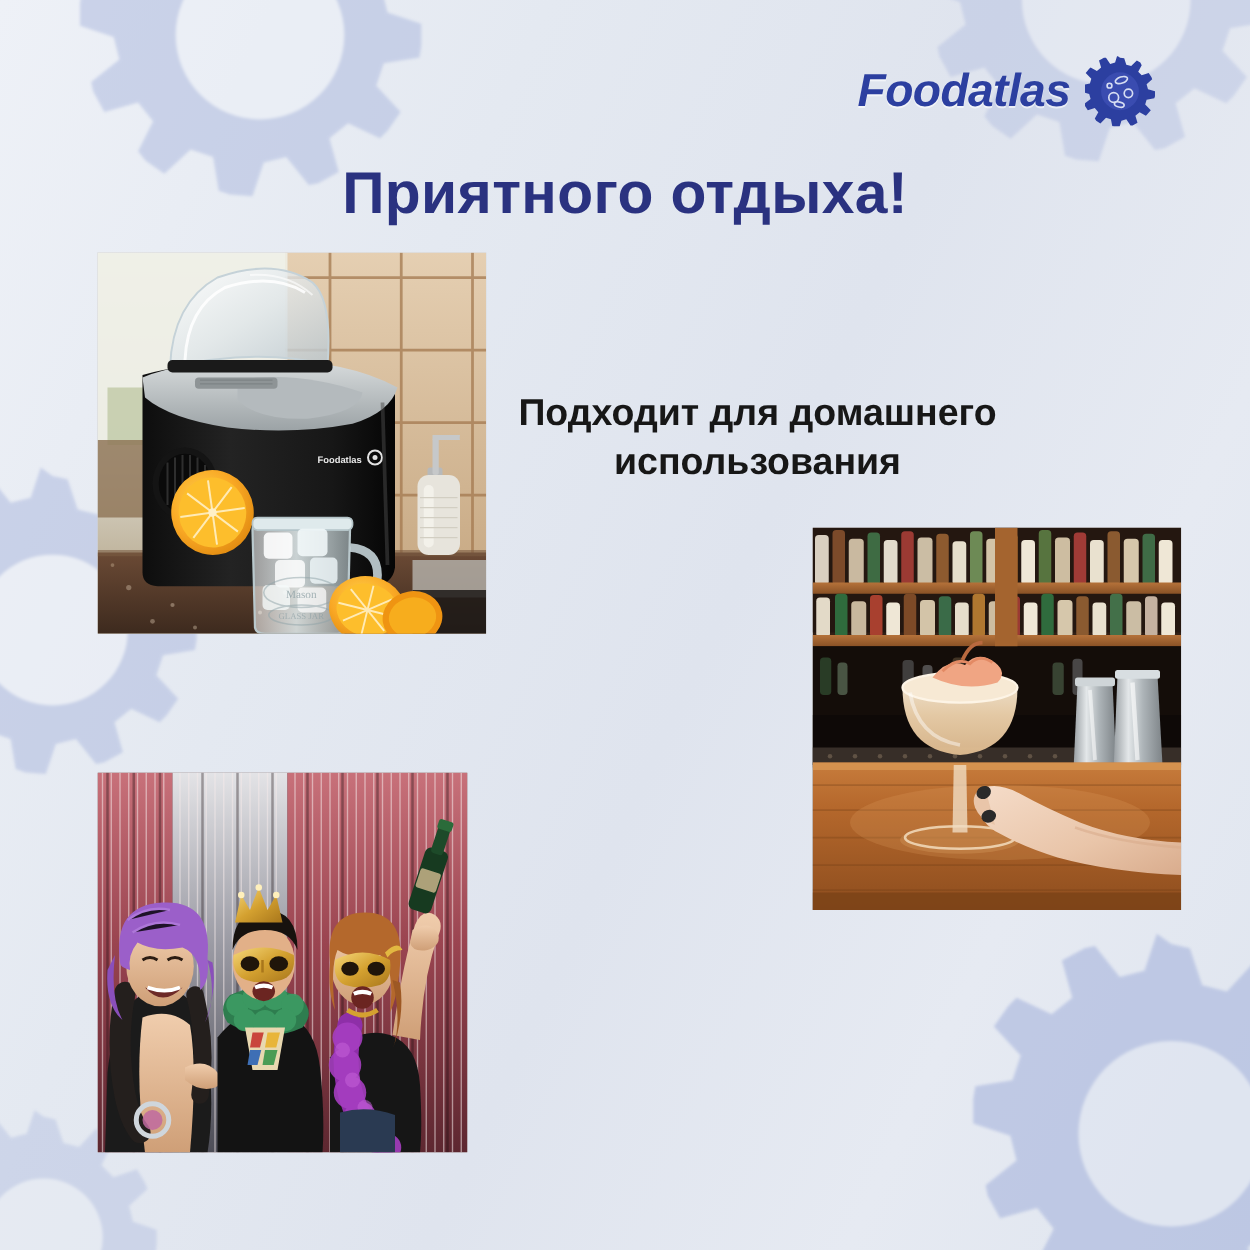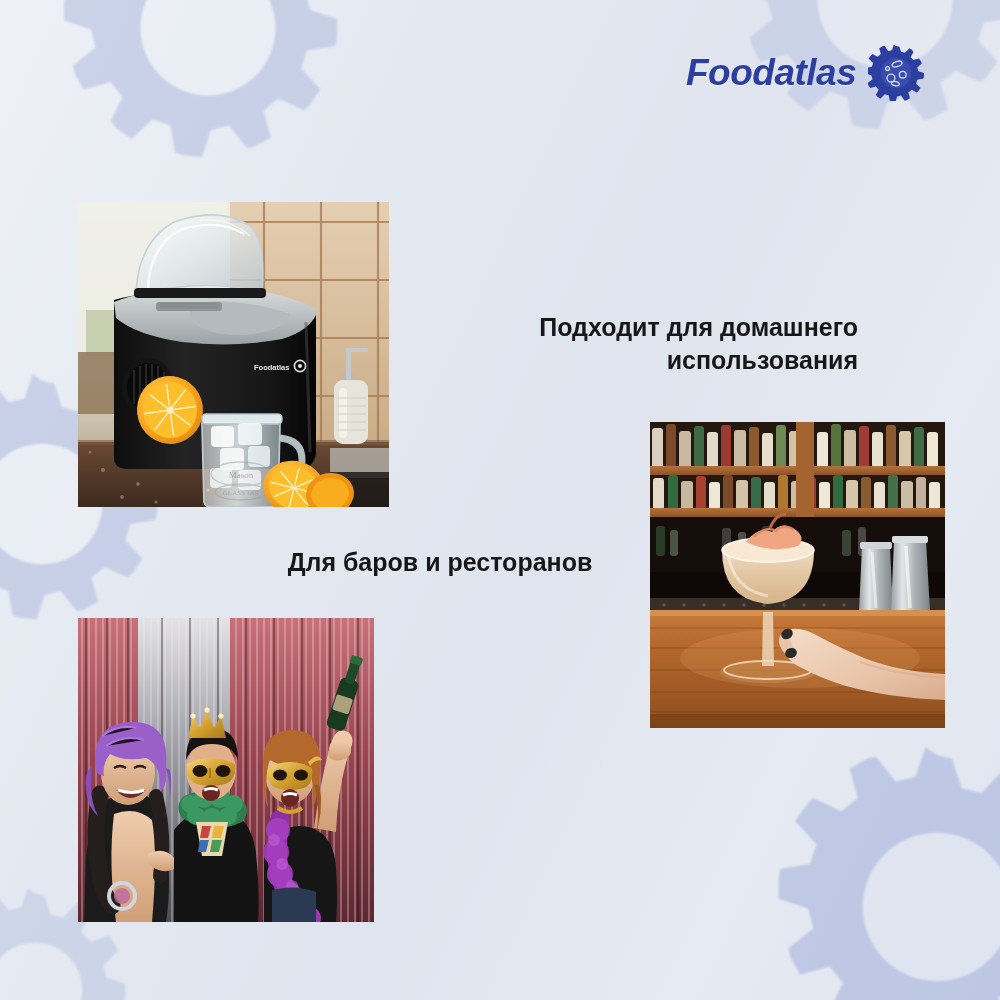--- a/index.html
+++ b/index.html
@@ -40,21 +40,21 @@
     position:absolute;left:0;top:126px;width:1000px;text-align:center;
     font-size:47px;font-weight:bold;color:#2a3280;
     letter-spacing:.3px;
   }
 
   
   .caption{
     position:absolute;color:#171717;font-weight:bold;text-align:center;
     line-height:1.3;
   }
-  #cap-home{left:438px;top:311px;width:420px;font-size:25px;text-align:right;}
+  #cap-home{left:396px;top:311px;width:420px;font-size:30px;}
   #cap-bar{left:215px;top:546px;width:450px;font-size:25px;}
   #cap-event{left:398px;top:798px;width:450px;font-size:25px;}
 
   
   .photo{position:absolute;overflow:hidden;background:#cfcfcf;}
   #photo-icemaker{left:78px;top:202px;width:311px;height:305px;}
   #photo-bar{left:650px;top:422px;width:295px;height:306px;}
   #photo-party{left:78px;top:618px;width:296px;height:304px;}
   .photo svg{display:block;width:100%;height:100%;}
 </style>
@@ -116,20 +116,21 @@
           <circle cx="41" cy="59" r="7"></circle>
           <circle cx="62" cy="53" r="6"></circle>
           <ellipse cx="52" cy="34" rx="9" ry="4.5" transform="rotate(-18 52 34)"></ellipse>
           <ellipse cx="49" cy="69" rx="7" ry="3.6" transform="rotate(12 49 69)"></ellipse>
           <circle cx="35" cy="42" r="3.4"></circle>
         </g>
       </svg>
     </span>
   </div>
 
+  <div class="headline">Приятного отдыха!</div>
 
   <div class="photo" id="photo-icemaker">
     <svg viewBox="0 0 311 305" preserveAspectRatio="xMidYMid slice">
       <defs>
         <linearGradient id="win" x1="0" y1="0" x2="0" y2="1">
           <stop offset="0%" stop-color="#f2efe6"></stop>
             <stop offset="55%" stop-color="#dcd8cc"></stop>
             <stop offset="100%" stop-color="#a99878"></stop>
         </linearGradient>
         <linearGradient id="tilewall" x1="0" y1="0" x2="0" y2="1">
@@ -462,21 +463,20 @@
         <path d="M295 252 Q250 250 214 236 Q186 224 168 214 Q150 204 138 208 Q126 214 132 226 Q138 240 152 246 Q170 256 196 264 Q240 276 295 278 Z" fill="url(#skin)"></path>
         <path d="M138 208 q-12 4 -8 16 q4 10 16 14" fill="#e9c5a9"></path>
         <ellipse cx="137" cy="212" rx="6" ry="5" transform="rotate(-30 137 212)" fill="#2a2a2a"></ellipse>
         <ellipse cx="141" cy="231" rx="6" ry="5" transform="rotate(-18 141 231)" fill="#2a2a2a"></ellipse>
         <path d="M210 240 q34 12 85 16" fill="none" stroke="#d8ab8c" stroke-width="2" opacity=".6"></path>
       </g>
 
       <rect x="0" y="292" width="295" height="14" fill="#7a4217" opacity=".8"></rect>
     </svg>
   </div>
-  <div id="cap-bar" class="caption">Для баров и ресторанов</div>
 
   <div class="photo" id="photo-party">
     <svg viewBox="0 0 296 304" preserveAspectRatio="xMidYMid slice">
       <defs>
         <linearGradient id="tinR" x1="0" y1="0" x2="0" y2="1">
           <stop offset="0%" stop-color="#c8717a"></stop>
             <stop offset="45%" stop-color="#9a4450"></stop>
           <stop offset="100%" stop-color="#5d2730"></stop>
         </linearGradient>
         <linearGradient id="tinS" x1="0" y1="0" x2="0" y2="1">

